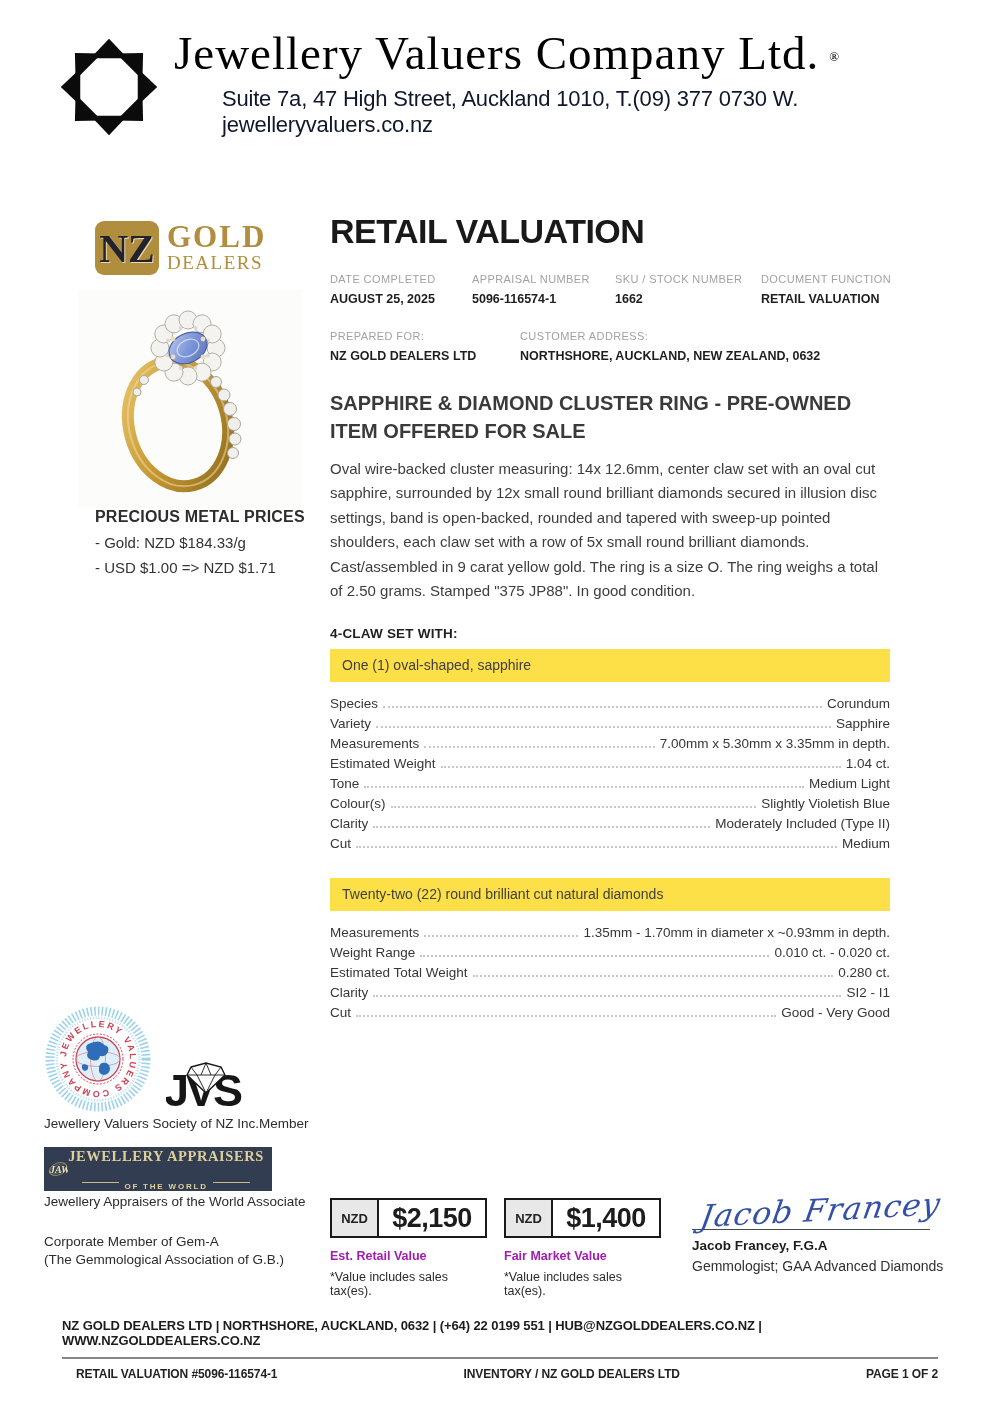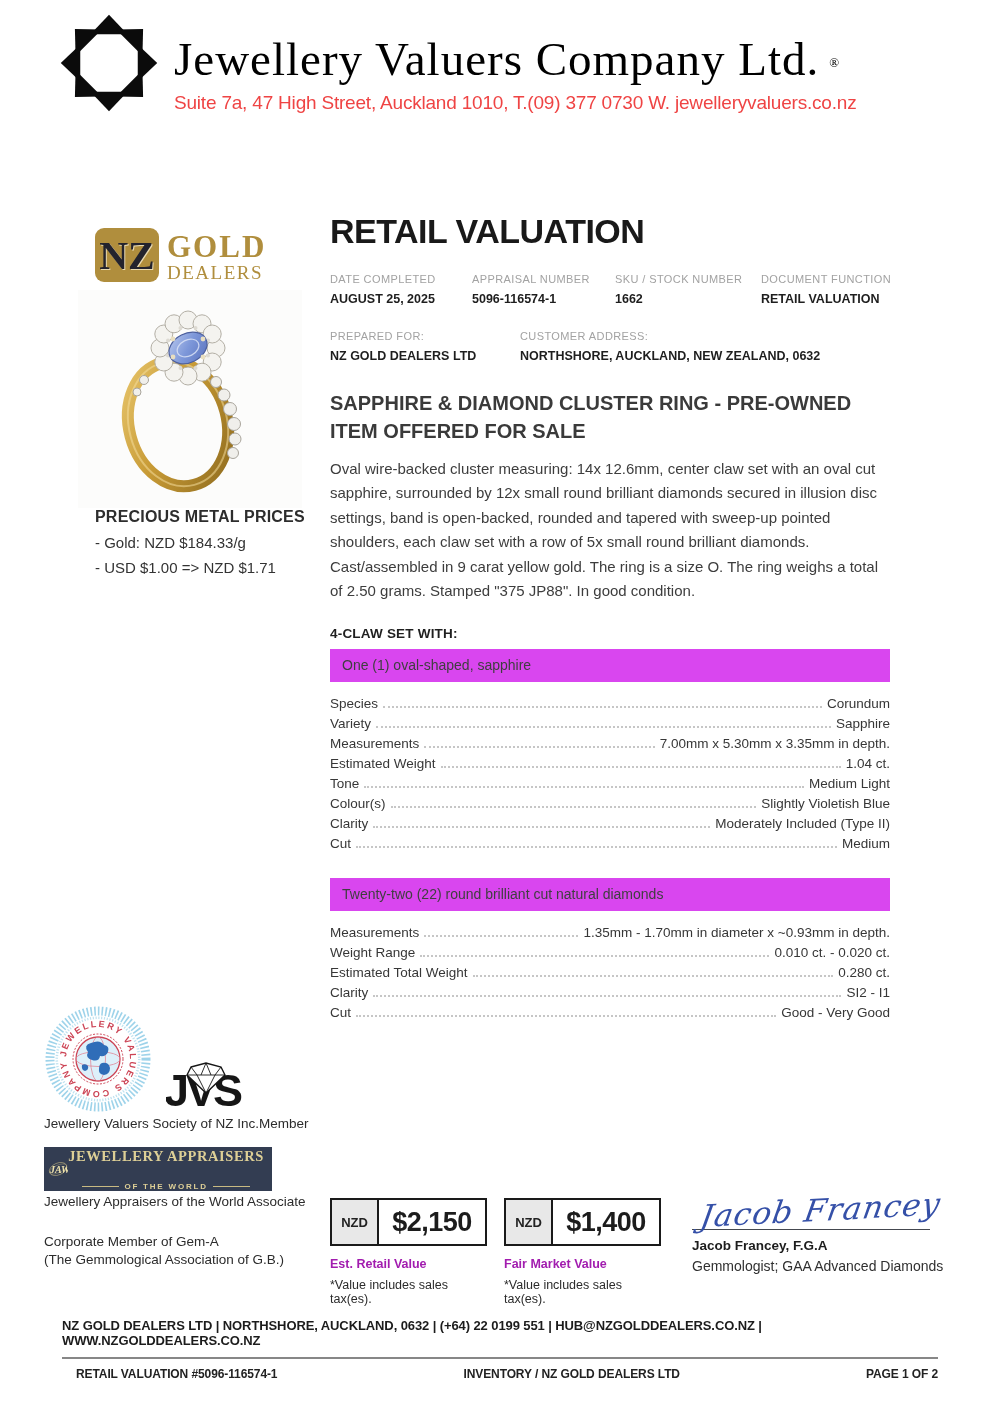--- a/index.html
+++ b/index.html
@@ -5,24 +5,24 @@
   * { margin:0; padding:0; box-sizing:border-box; }
   body { background:#d7d7d7; font-family:"Liberation Sans", sans-serif; }
   .page { position:relative; width:1000px; height:1415px; background:#ffffff; margin:0 auto; overflow:hidden; color:#333; }
 
   
   .letterhead { position:absolute; top:12px; left:58px; display:flex; align-items:flex-end; }
   .brand-logo { width:102px; height:102px; flex:0 0 auto; }
   .brand-text { margin-left:14px; padding-top:14px; }
   .brand-title { font-family:"Liberation Serif", serif; font-size:47px; font-weight:400; color:#000; letter-spacing:1px; white-space:nowrap; }
   .brand-reg { font-size:13px; vertical-align:8px; margin-left:10px; }
-  .brand-address { margin-top:6px; font-size:19px; color:#ef4444; letter-spacing:-0.2px; }
-
-  
-  .nzgold { position:absolute; top:228px; left:95px; display:flex; align-items:flex-end; }
+  .brand-address { margin-top:6px; font-size:22px; color:#0f172a; letter-spacing:-0.2px;margin-left:48px; }
+
+  
+  .nzgold { position:absolute; top:221px; left:95px; display:flex; align-items:flex-start; }
   .nz-badge { background:#b08e3d; border-radius:9px; width:64px; height:54px; display:flex; align-items:center; justify-content:center; }
   .nz-badge span { font-family:"Liberation Serif", serif; font-weight:bold; font-size:40px; color:#23232d; text-shadow:1px 1px 0 #e8d9b0; }
   .nz-words { margin-left:8px; font-family:"Liberation Serif", serif; color:#b08e3d; line-height:1; }
   .nz-gold { font-size:31px; font-weight:bold; letter-spacing:2px; }
   .nz-dealers { font-size:19px; font-weight:normal; letter-spacing:1.5px; margin-top:1px; }
 
   
   .ring-photo { position:absolute; top:290px; left:78px; }
 
   
@@ -33,45 +33,45 @@
   
   .main { position:absolute; top:212px; left:330px; width:560px; }
   .doc-title { font-size:34px; font-weight:bold; color:#191919; letter-spacing:-0.5px; }
   .meta-grid { display:grid; grid-template-columns:142px 143px 146px 1fr; margin-top:22px; }
   .meta-label { font-size:11px; color:#a2a2a2; letter-spacing:0.4px; white-space:nowrap; }
   .meta-value { font-size:12.5px; font-weight:bold; color:#1e1e1e; margin-top:7px; white-space:nowrap; }
   .prepared-grid { display:grid; grid-template-columns:190px 1fr; margin-top:24px; }
   .item-title { margin-top:26px; font-size:20px; font-weight:bold; color:#3a3a3a; line-height:1.4; width:545px; }
   .item-desc { margin-top:12px; font-size:15px; color:#3d3d3d; line-height:1.63; width:560px; }
   .set-with { margin-top:22px; font-size:13.5px; font-weight:bold; color:#1f1f1f; letter-spacing:0.2px; }
-  .gray-bar { margin-top:8px; background:#d946ef; padding:8px 12px 9px; font-size:14px; color:#3f3f3f; }
+  .gray-bar { margin-top:8px; background:#fde047; padding:8px 12px 9px; font-size:14px; color:#3f3f3f; }
   .gray-bar.second { margin-top:24px; }
   .spec-list { margin-top:12px; }
   .spec-row { display:flex; align-items:flex-end; padding:2.5px 0; font-size:13.5px; color:#373737; }
   .spec-label { white-space:nowrap; }
   .spec-leader { flex:1 1 auto; border-bottom:2px dotted #c6c6c6; margin:0 5px 3px; min-width:20px; }
   .spec-value { white-space:nowrap; text-align:right; }
 
   
   .credentials { position:absolute; top:1005px; left:44px; width:285px; }
   .cred-row { display:flex; align-items:flex-end; }
   .jvs-logo { margin-left:14px; margin-bottom:4px; }
   .cred-caption { font-size:13.5px; color:#2c2c2c; margin-top:3px; white-space:nowrap; }
   .jaw-banner { margin-top:16px; width:228px; height:44px; background:#333d52; display:flex; align-items:center; padding:0 8px 0 4px; }
   .jaw-words { flex:1; color:#ddcf96; text-align:center; }
   .jaw-title { font-family:"Liberation Serif", serif; font-size:14.5px; font-weight:bold; letter-spacing:0.6px; white-space:nowrap; }
-  .jaw-sub { display:flex; align-items:center; gap:5px; margin-top:17px; padding:0 14px; }
+  .jaw-sub { display:flex; gap:5px; margin-top:17px; padding:0 14px; }
   .jaw-sub::before, .jaw-sub::after { content:""; flex:1; height:1px; background:#c8ba82; }
   .jaw-sub span { font-size:8px; letter-spacing:1.8px; font-weight:bold; white-space:nowrap; }
   .gem-a { margin-top:24px; font-size:13.5px; color:#2c2c2c; line-height:1.35; }
 
   
   .valuation-row { position:absolute; top:1198px; left:330px; width:600px; display:flex; }
   .value-group { width:157px; margin-right:17px; flex:0 0 auto; }
-  .value-box { display:flex; border:2px solid #1a1a1a; height:48px; background:#fff; }
+  .value-box { display:flex; border:2px solid #1a1a1a; height:40px; background:#fff; }
   .value-cur { width:47px; background:#e8e8e8; border-right:2px solid #1a1a1a; display:flex; align-items:center; justify-content:center; font-size:13px; font-weight:bold; color:#222; }
   .value-amt { flex:1; display:flex; align-items:center; justify-content:center; font-size:27px; font-weight:bold; color:#1c1c1c; letter-spacing:-0.5px; }
   .value-label { margin-top:11px; font-size:12.5px; font-weight:bold; color:#a21caf; }
   .value-note { margin-top:7px; font-size:12.5px; color:#2b2b2b; }
   .signature { margin-left:14px; padding-top:0; width:240px; flex:0 0 auto; }
   .sig-script { font-family:"DejaVu Serif", "Liberation Serif", serif; font-style:italic; font-size:31px; color:#3550a8; transform:skewX(-12deg) rotate(-3deg); transform-origin:left bottom; white-space:nowrap; margin-left:6px; letter-spacing:1px; }
   .sig-line { border-bottom:1.5px solid #44484f; width:238px; margin-top:-5px; }
   .sig-name { margin-top:8px; font-size:13.5px; font-weight:bold; color:#1d1d1d; }
   .sig-title { margin-top:5px; font-size:14px; color:#303030; white-space:nowrap; }
 

